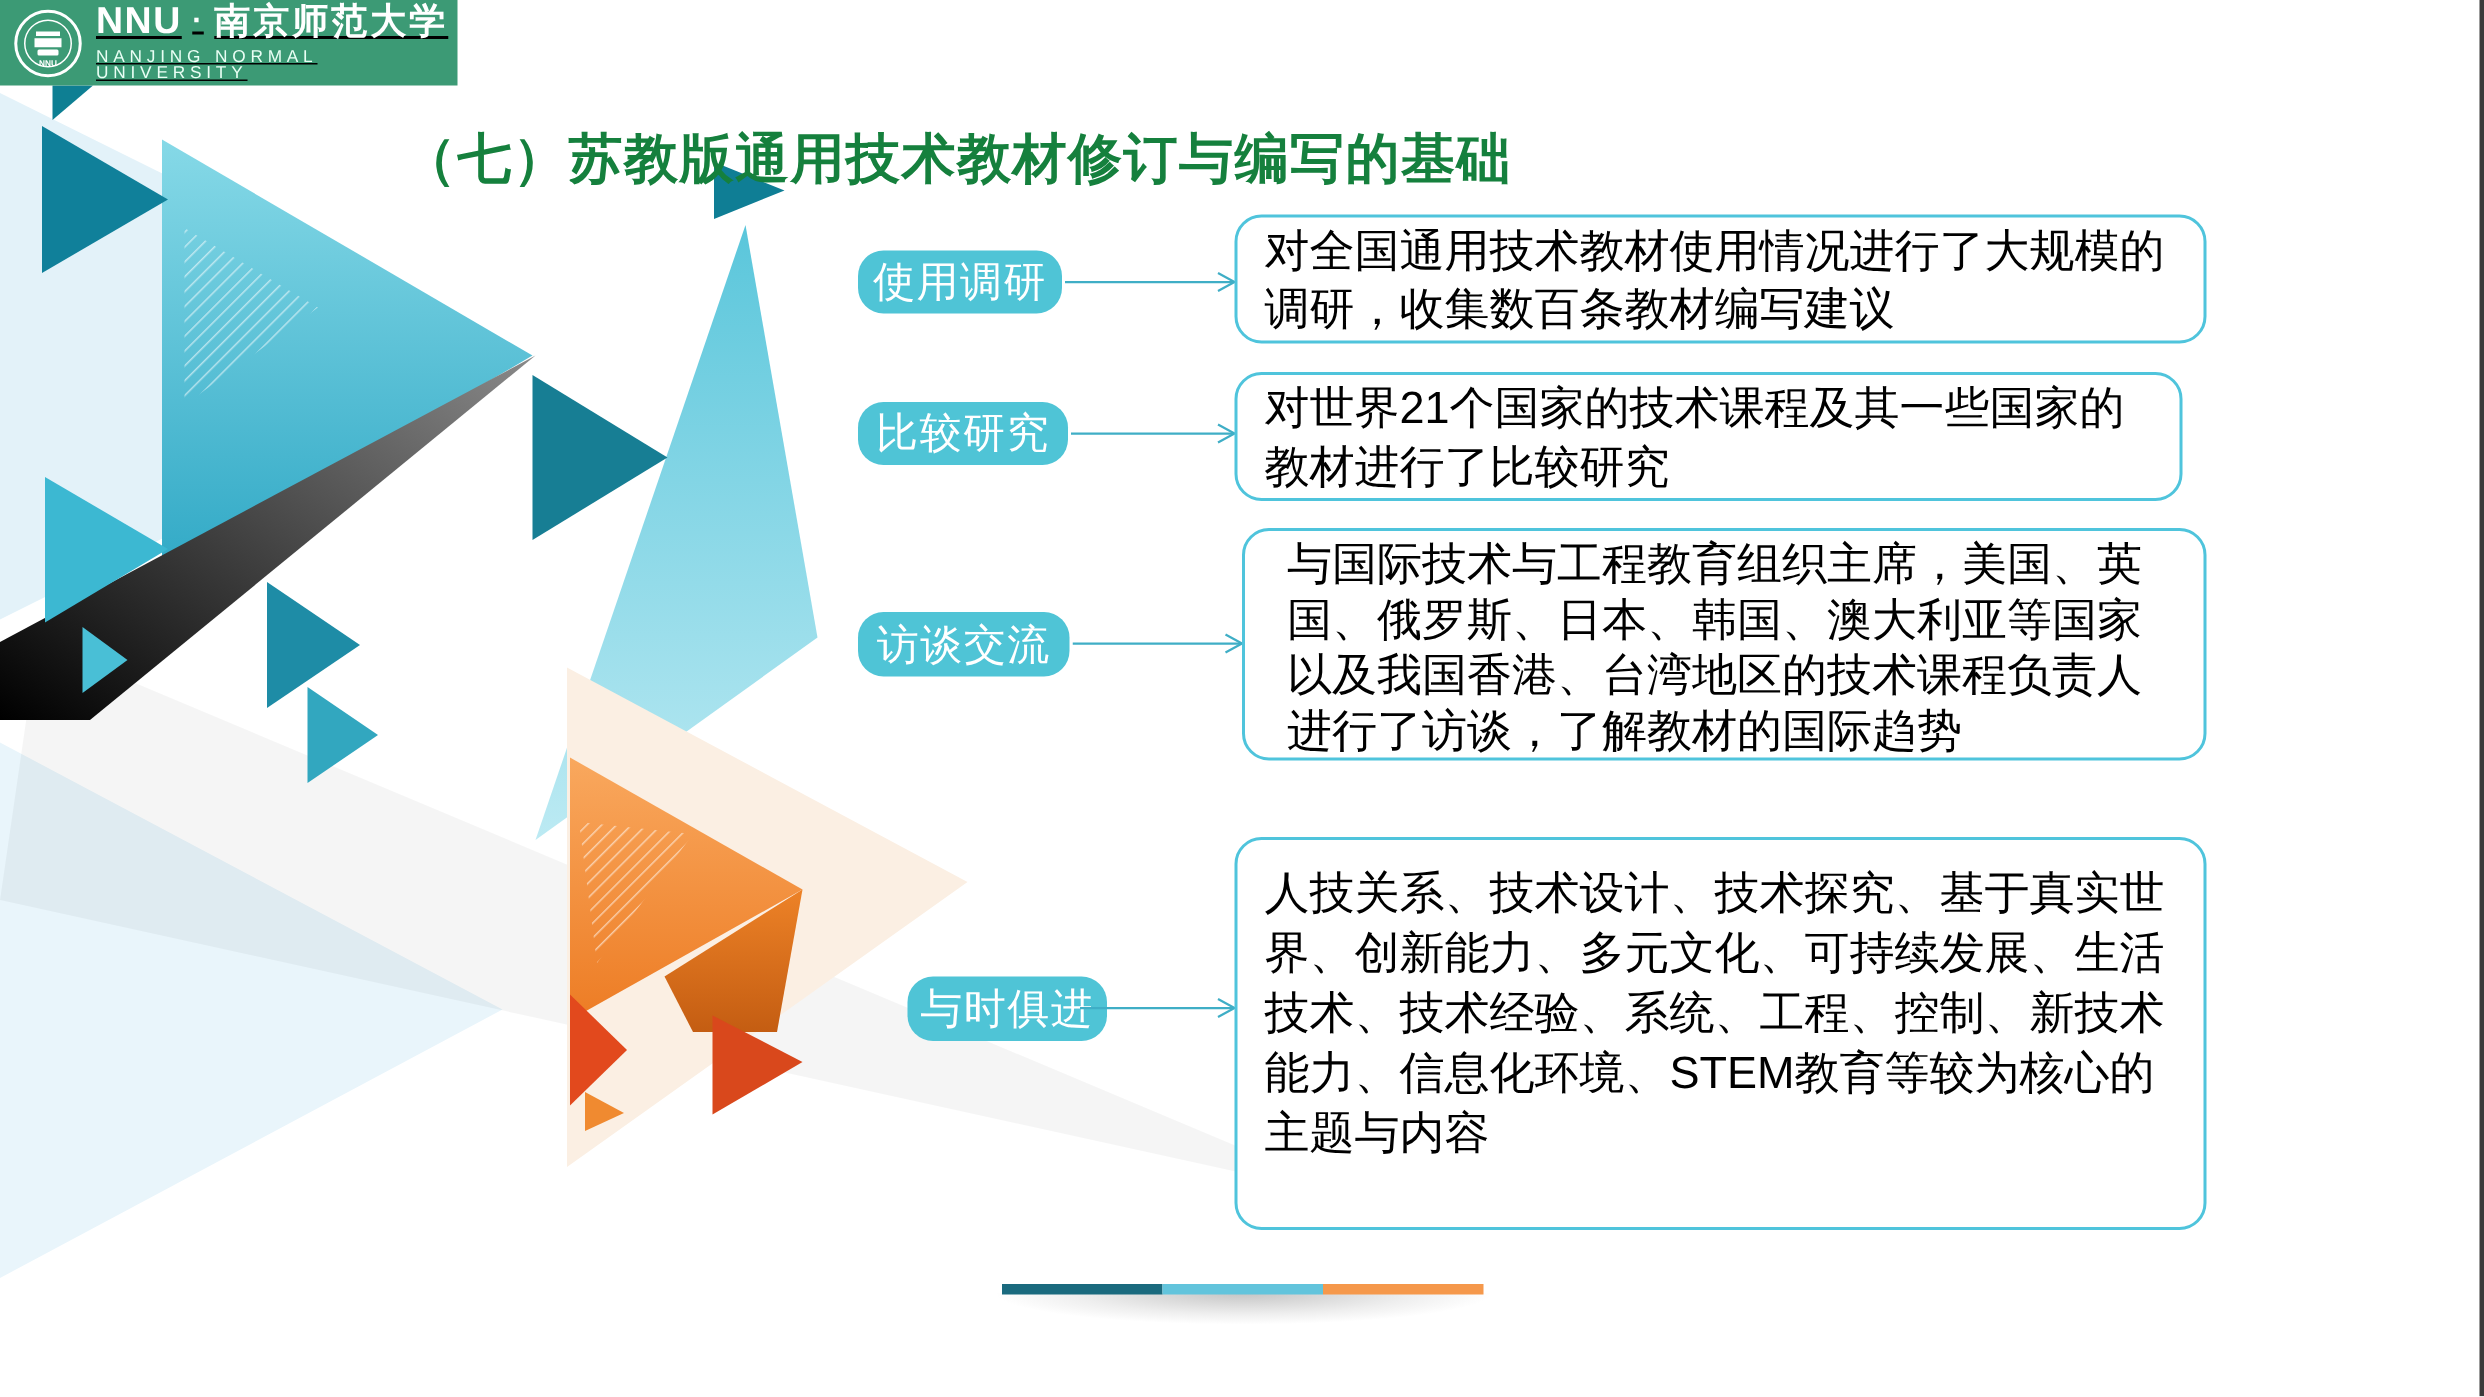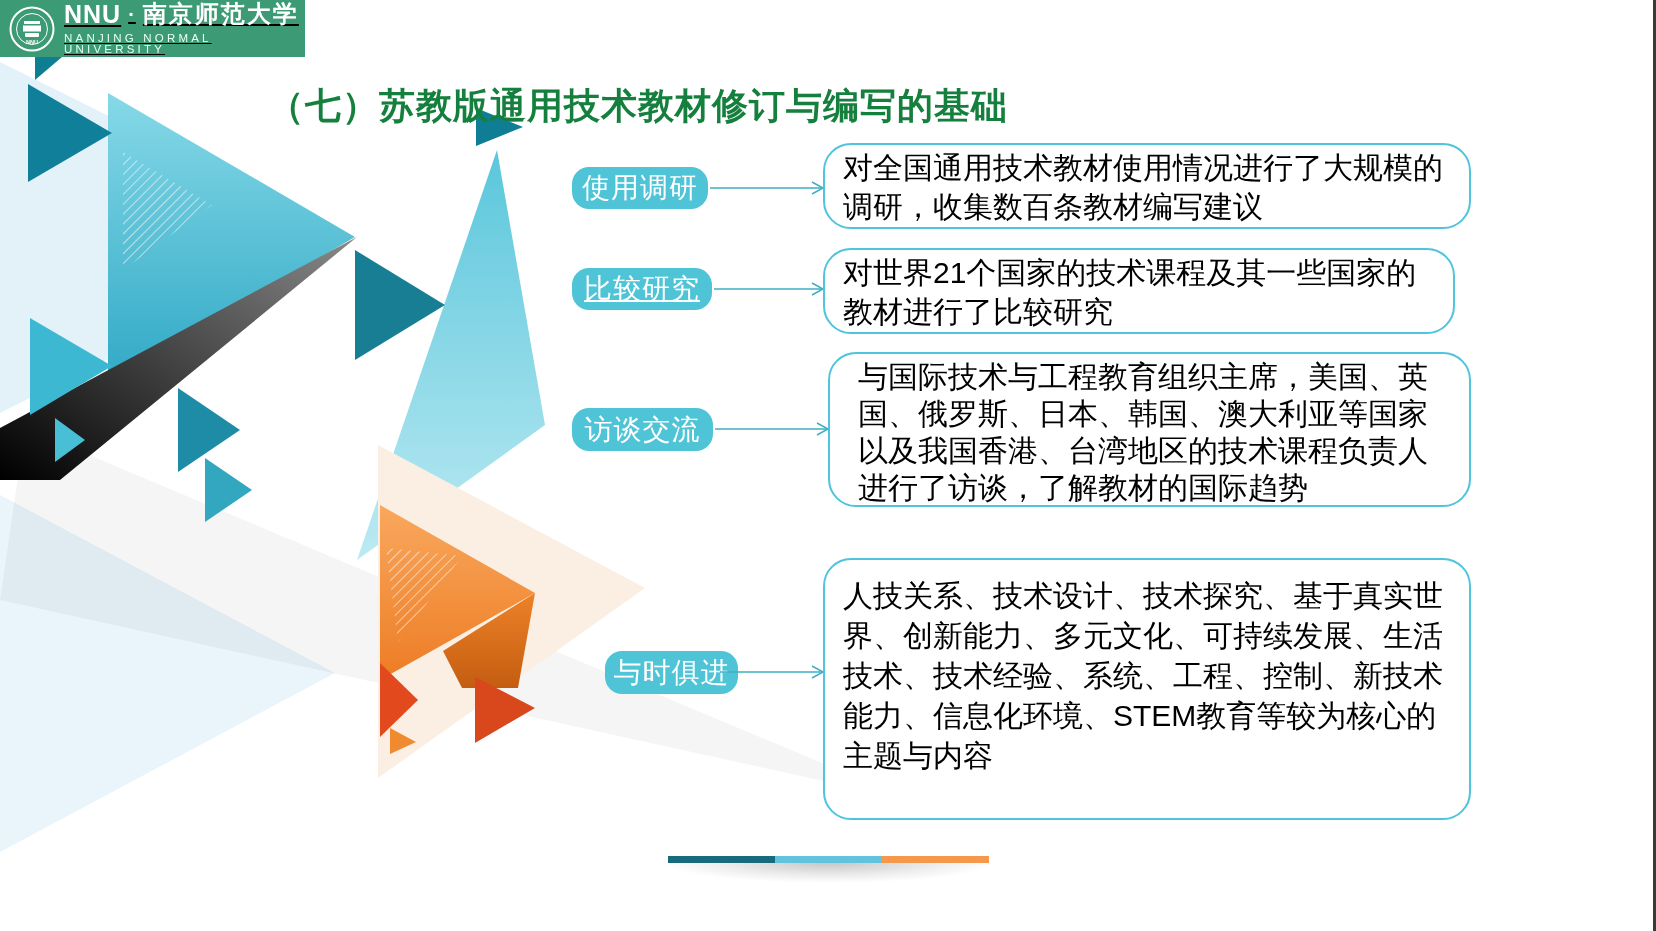--- a/index.html
+++ b/index.html
@@ -19,29 +19,29 @@
   
   .page-title{position:absolute;left:268px;top:82px;z-index:3;
     font-size:36px;font-weight:bold;color:#15803d;letter-spacing:1px;white-space:nowrap;}
   
   .decor{position:absolute;left:0;top:0;z-index:1;pointer-events:none;}
   
   .step-label{position:absolute;z-index:3;background:#4FC4D6;color:#fff;
     display:flex;align-items:center;justify-content:center;
     font-size:28px;letter-spacing:1px;white-space:nowrap;border-radius:17px;}
   .lab1{left:572px;top:167px;width:136px;height:42px;}
-  .lab2{left:572px;top:268px;width:140px;height:42px;text-decoration:underline;}
+  .lab2{left:572px;top:268px;width:140px;height:42px;}
   .lab3{left:572px;top:408px;width:141px;height:43px;}
   .lab4{left:605px;top:651px;width:133px;height:43px;}
   .arrow{position:absolute;z-index:3;}
   .ar1{left:710px;top:180px;}
   .ar2{left:714px;top:281px;}
   .ar3{left:715px;top:421px;}
   .ar4{left:720px;top:664px;}
-  .desc-box{position:absolute;z-index:3;background:#fff;border:2px solid #4FC4DC;border-radius:28px;
+  .desc-box{position:absolute;z-index:3;background:#fff;border:2px solid #4FC4DC;border-radius:18px;
     color:#000;font-size:30px;overflow:hidden;box-sizing:border-box;}
   .desc-box .txt{padding:0 16px 0 18px;}
   .box1{left:823px;top:143px;width:648px;height:86px;}
   .box1 .txt{line-height:39px;padding-top:3px;}
   .box2{left:823px;top:248px;width:632px;height:86px;}
   .box2 .txt{line-height:39px;padding-top:3px;}
   .box3{left:828px;top:352px;width:643px;height:155px;}
   .box3 .txt{line-height:37px;padding-top:4px;padding-left:28px;}
   .box4{left:823px;top:558px;width:648px;height:262px;}
   .box4 .txt{line-height:40px;padding-top:16px;}

